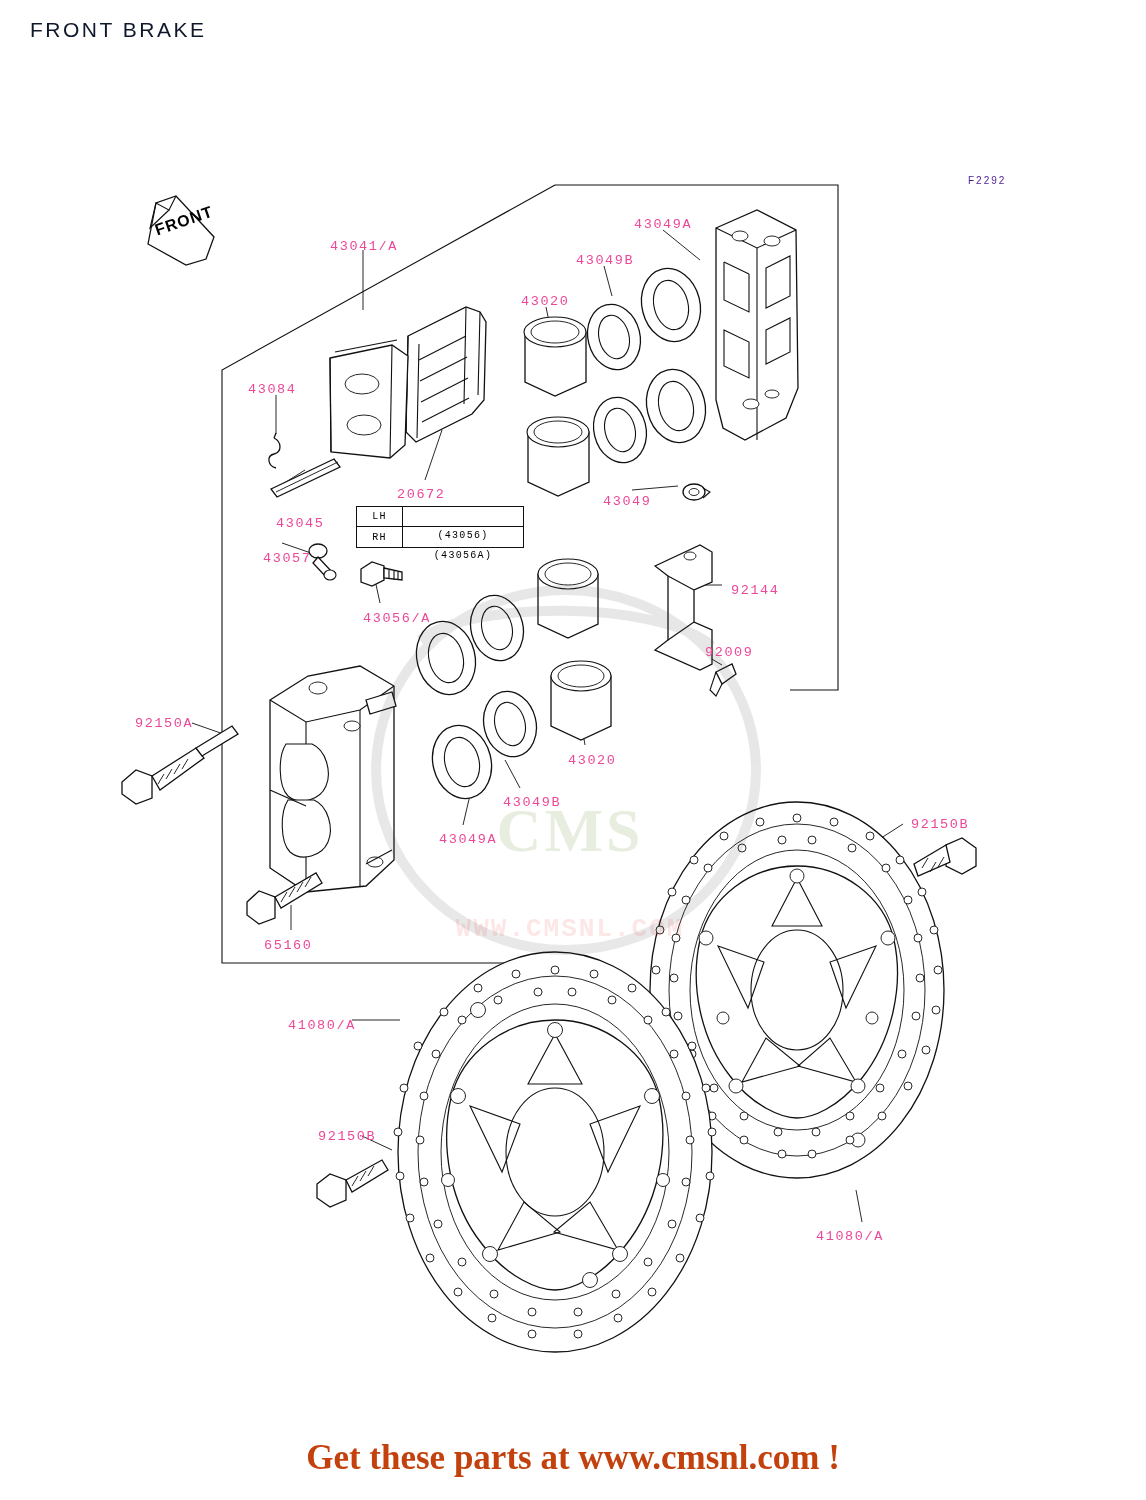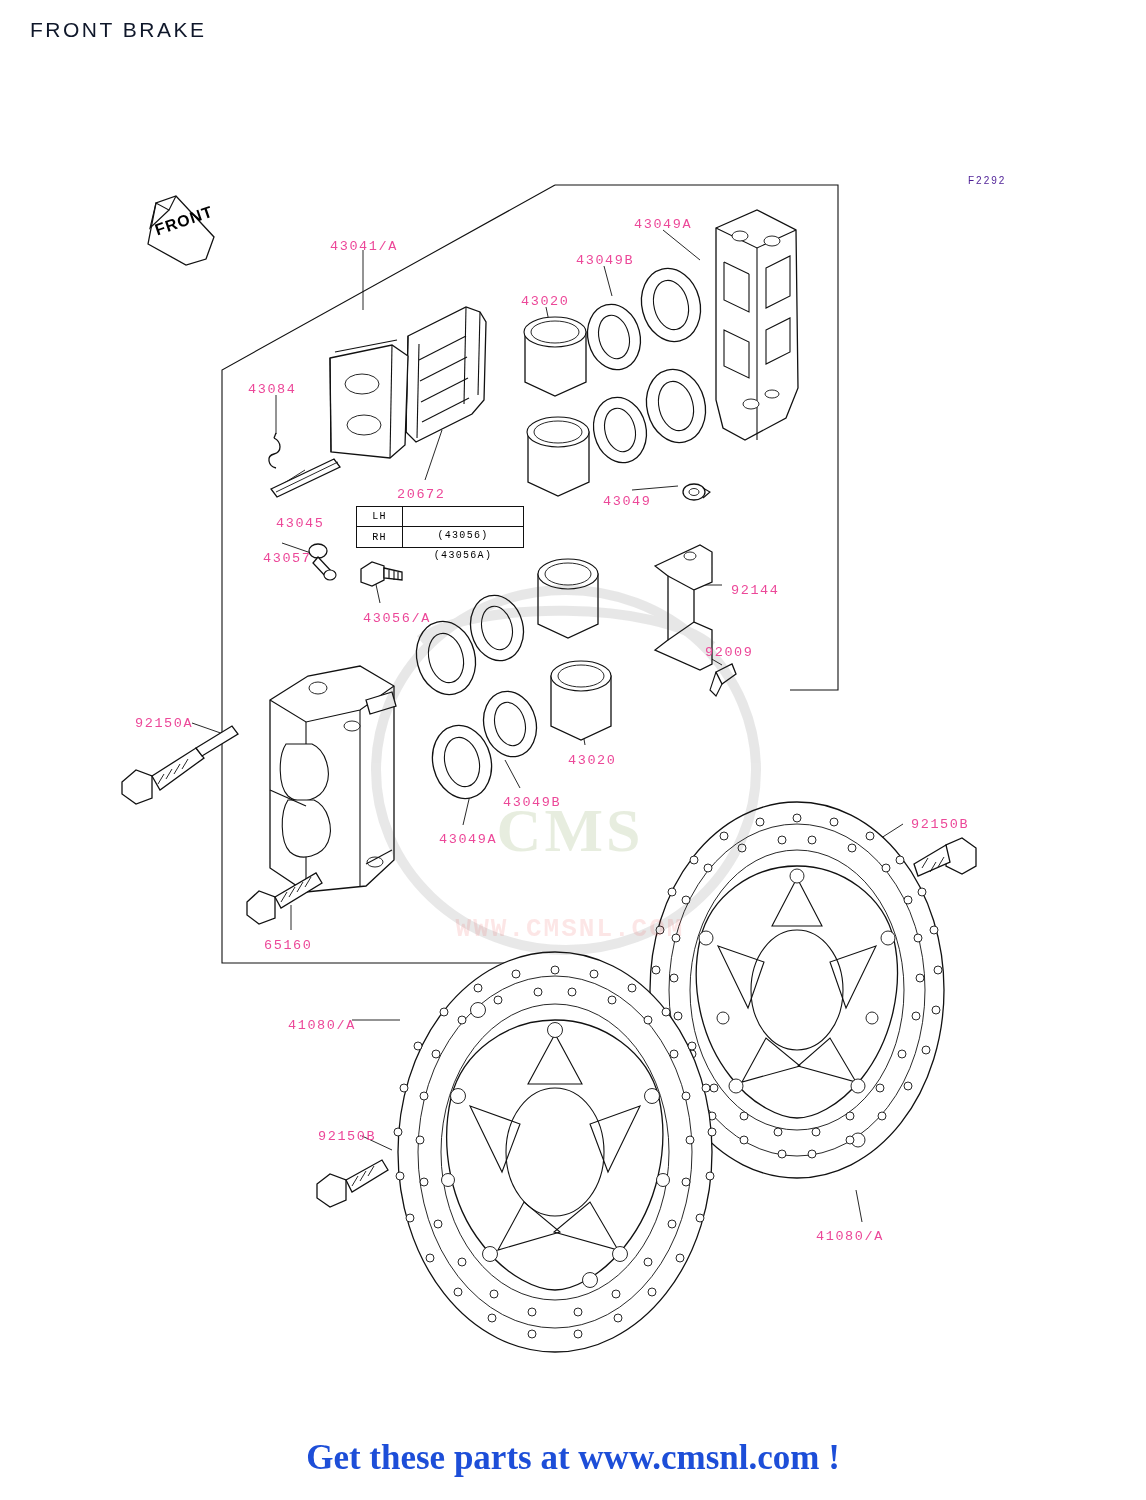--- a/index.html
+++ b/index.html
@@ -10,21 +10,21 @@
     position:absolute;left:30px;top:18px;
     font-size:21px;letter-spacing:2.5px;color:#0f172a;
   }
   .figcode{
     position:absolute;left:968px;top:175px;
     font-size:10px;letter-spacing:2px;color:#4c1d95;
     font-family:Liberation Sans, sans-serif;
   }
   .footer{
     position:absolute;left:0;top:1438px;width:1146px;text-align:center;
-    font-family:"Liberation Serif",serif;font-weight:bold;font-size:35px;color:#1d4ed8;
+    font-family:"Liberation Serif",serif;font-weight:bold;font-size:35px;color:#c2410c;
   }
 
   
   .lbl{
     position:absolute;font-family:"Liberation Mono",monospace;
     font-size:13.5px;letter-spacing:1.6px;color:#ec4899;white-space:nowrap;
   }
 
   
   .lhrh{

